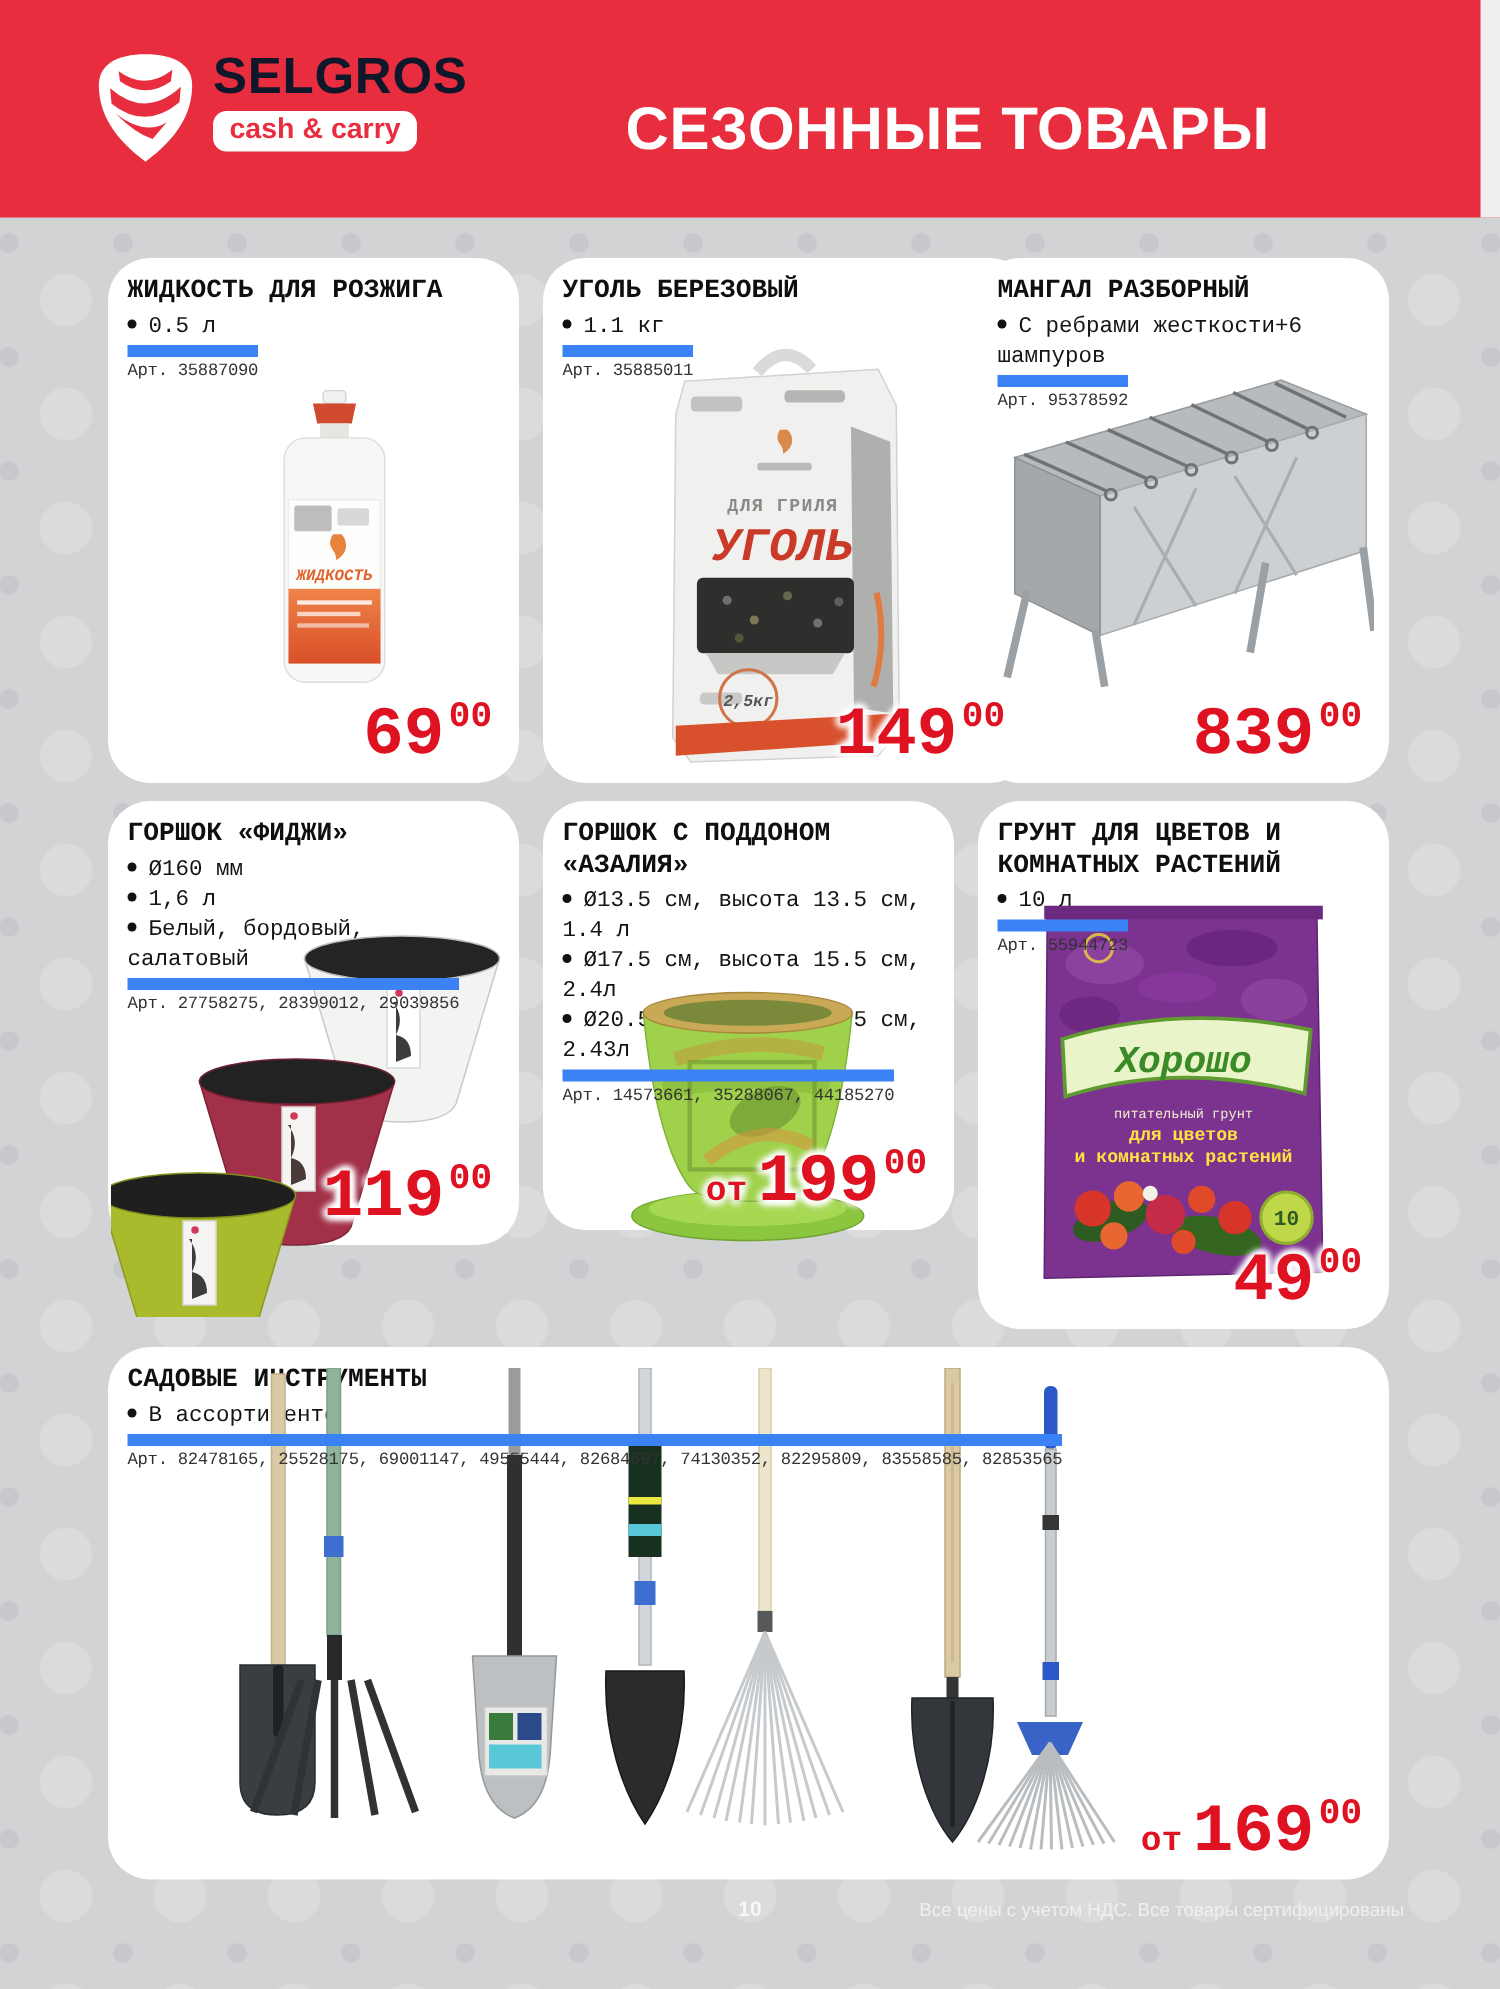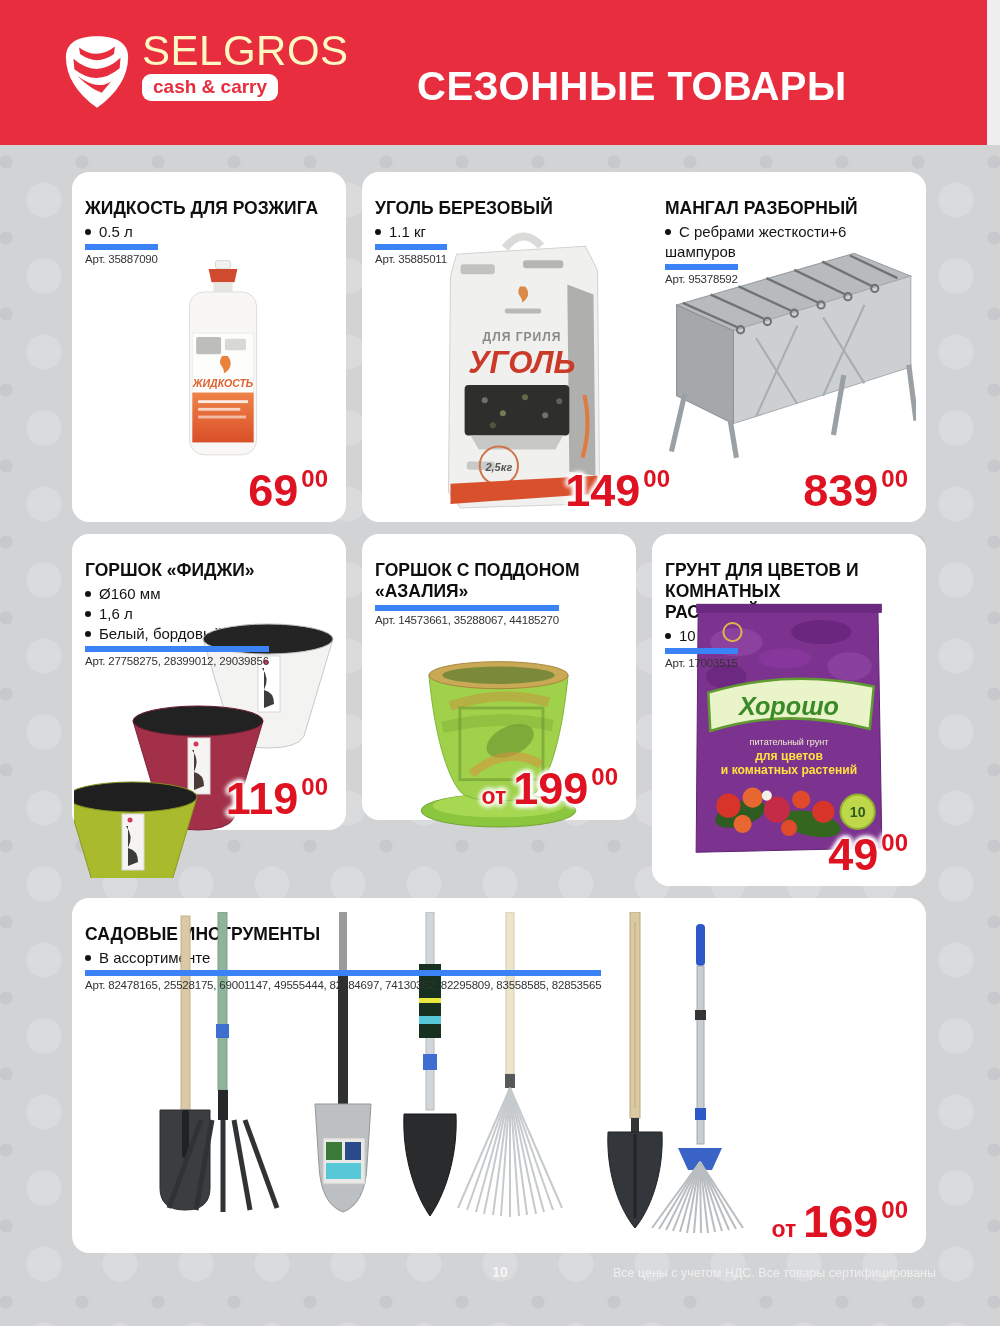--- a/index.html
+++ b/index.html
@@ -12,31 +12,31 @@
       radial-gradient(circle, #dadbdd 0 17px, rgba(0,0,0,0) 18px),
       radial-gradient(circle, #c7c8cb 0 6px, rgba(0,0,0,0) 7px);
     background-size:76px 76px, 76px 76px;
     background-position:6px 10px, 44px 48px;
   }
   
   .header { position:absolute; left:0; top:0; width:1000px; height:145px; background:#e82d3e; }
   .header-edge { position:absolute; right:0; top:0; width:13px; height:145px; background:#efedee; }
   .logo { position:absolute; left:64px; top:34px; display:flex; align-items:flex-start; gap:12px; }
   .logo-mark { width:66px; height:76px; }
-  .brand { color:#fef9c3; font-weight:normal; font-size:42px; letter-spacing:.5px; line-height:34px; }
+  .brand { color:#0f172a; font-weight:bold; font-size:34px; letter-spacing:.5px; line-height:34px; }
   .tagline { display:inline-block; background:#fff; color:#e82d3e; font-weight:bold; font-size:19px;
              padding:2px 11px 3px; border-radius:9px; margin-top:6px; }
   .page-title { position:absolute; left:417px; top:64px; color:#fff; font-weight:bold; font-size:40px; letter-spacing:.5px; white-space:nowrap; }
   
-  .card { position:absolute; background:#fff; border-radius:17px; padding:25px 13px; }
+  .card { position:absolute; background:#fff; border-radius:28px; padding:11px 13px;font-family:Liberation Mono, monospace; }
   .card h3 { margin:1px 0 3px; font-size:17.5px; line-height:21px; color:#0f0f0f; letter-spacing:0; }
   .specs { list-style:none; margin:0 0 2px; padding:0; }
   .specs li { font-size:15px; line-height:20px; color:#141414; }
   .specs li::before { content:""; display:inline-block; width:6px; height:6px; border-radius:50%; background:#111; margin-right:8px; vertical-align:2px; }
-  .artline { position:relative; z-index:2; display:inline-block; border-top:6px solid #3b82f6; padding-top:3px;
+  .artline { position:relative; z-index:2; display:inline-block; border-top:8px solid #3b82f6; padding-top:3px;
              font-size:11.5px; letter-spacing:-0.2px; color:#333; white-space:nowrap; }
   .pimg { position:absolute; z-index:1; }
   .price { position:absolute; z-index:3; right:18px; bottom:9px; color:#df1222; font-weight:bold;
            font-size:45px; line-height:1; white-space:nowrap;
            text-shadow:-3px 0 5px #fff, 3px 0 5px #fff, 0 -3px 5px #fff, 0 3px 5px #fff, -2px 2px 4px #fff, 2px -2px 4px #fff; }
   .price .from { font-size:23px; margin-right:7px; }
   .price .cents { display:inline-block; font-size:24px; vertical-align:top; margin-left:3px; margin-top:-1px; }
   
   .page-num { position:absolute; left:0; right:0; top:1264px; text-align:center; color:#f7f7f7; font-size:14px; font-weight:bold; }
   .footer-note { position:absolute; top:1266px; right:64px; color:#efefef; font-size:12.5px; }
@@ -204,20 +204,25 @@
         <circle cx="64" cy="38" r="2.5" fill="#cf3a5a"></circle>
       </g>
     </svg>
     <div class="price">
       <span class="int">119</span><span class="cents">00</span>
     </div>
   </section>
 
   <section class="card" style="left:362px; top:534px; width:274px; height:286px;">
     <h3 style="max-width:215px;">ГОРШОК С ПОДДОНОМ «АЗАЛИЯ»</h3>
+    <ul class="specs">
+      <li>Ø13.5 см, высота 13.5 см, 1.4 л</li>
+      <li>Ø17.5 см, высота 15.5 см, 2.4л</li>
+      <li>Ø20.5 см, высота 19.5 см, 2.43л</li>
+    </ul>
     <div class="artline">Арт. 14573661, 35288067, 44185270</div>
     <svg class="pimg" style="left:34px; top:112px;" width="205" height="186" viewBox="0 0 212 192">
       <ellipse cx="106" cy="170" rx="80" ry="17" fill="#8cc63e" stroke="#6fa52f"></ellipse>
       <ellipse cx="106" cy="165" rx="68" ry="12" fill="#a7d852"></ellipse>
       <path d="M34 30 C40 92 52 132 66 150 Q74 160 106 160 Q138 160 146 150 C160 132 172 92 178 30 Q145 44 106 44 Q67 44 34 30 Z" fill="#9fd24a" stroke="#7fb23a"></path>
       <path d="M56 62 q52 -18 102 -4" stroke="#c98a3a" stroke-width="10" fill="none" opacity=".45"></path>
       <path d="M48 84 q58 -14 114 -2" stroke="#7aa832" stroke-width="12" fill="none" opacity=".4"></path>
       <rect x="66" y="64" width="86" height="74" fill="none" stroke="#6d8f2f" stroke-width="3" opacity=".55"></rect>
       <ellipse cx="118" cy="98" rx="26" ry="15" fill="#6f9a33" opacity=".7" transform="rotate(-25 118 98)"></ellipse>
       <path d="M78 132 q36 -30 72 -10" stroke="#d98f3f" stroke-width="9" fill="none" opacity=".55"></path>
@@ -227,21 +232,21 @@
     <div class="price">
       <span class="from">от</span><span class="int">199</span><span class="cents">00</span>
     </div>
   </section>
 
   <section class="card" style="left:652px; top:534px; width:274px; height:352px;">
     <h3 style="max-width:195px;">ГРУНТ ДЛЯ ЦВЕТОВ И КОМНАТНЫХ РАСТЕНИЙ</h3>
     <ul class="specs">
       <li>10 л</li>
     </ul>
-    <div class="artline">Арт. 17003515</div>
+    <div class="artline">Арт. 55944723</div>
     <svg class="pimg" style="left:28px; top:60px;" width="214" height="272" viewBox="0 0 212 266">
       <path d="M18 14 L196 10 L200 250 L16 254 Z" fill="#7c3390" stroke="#5e2470"></path>
       <rect x="16" y="8" width="184" height="9" fill="#6b2a80"></rect>
       <ellipse cx="56" cy="46" rx="26" ry="14" fill="#9b4fae" opacity=".5"></ellipse>
       <ellipse cx="140" cy="36" rx="30" ry="12" fill="#5a1a6e" opacity=".5"></ellipse>
       <ellipse cx="168" cy="70" rx="22" ry="14" fill="#9b4fae" opacity=".45"></ellipse>
       <ellipse cx="46" cy="80" rx="20" ry="12" fill="#5a1a6e" opacity=".45"></ellipse>
       <ellipse cx="104" cy="62" rx="26" ry="10" fill="#8f3aa4" opacity=".6"></ellipse>
       <circle cx="52" cy="36" r="9" fill="none" stroke="#d8b84a" stroke-width="2"></circle>
       <path d="M28 96 Q106 72 192 90 L188 132 Q104 110 30 134 Z" fill="#e9f4c8" stroke="#5f9b30" stroke-width="2.5"></path>

